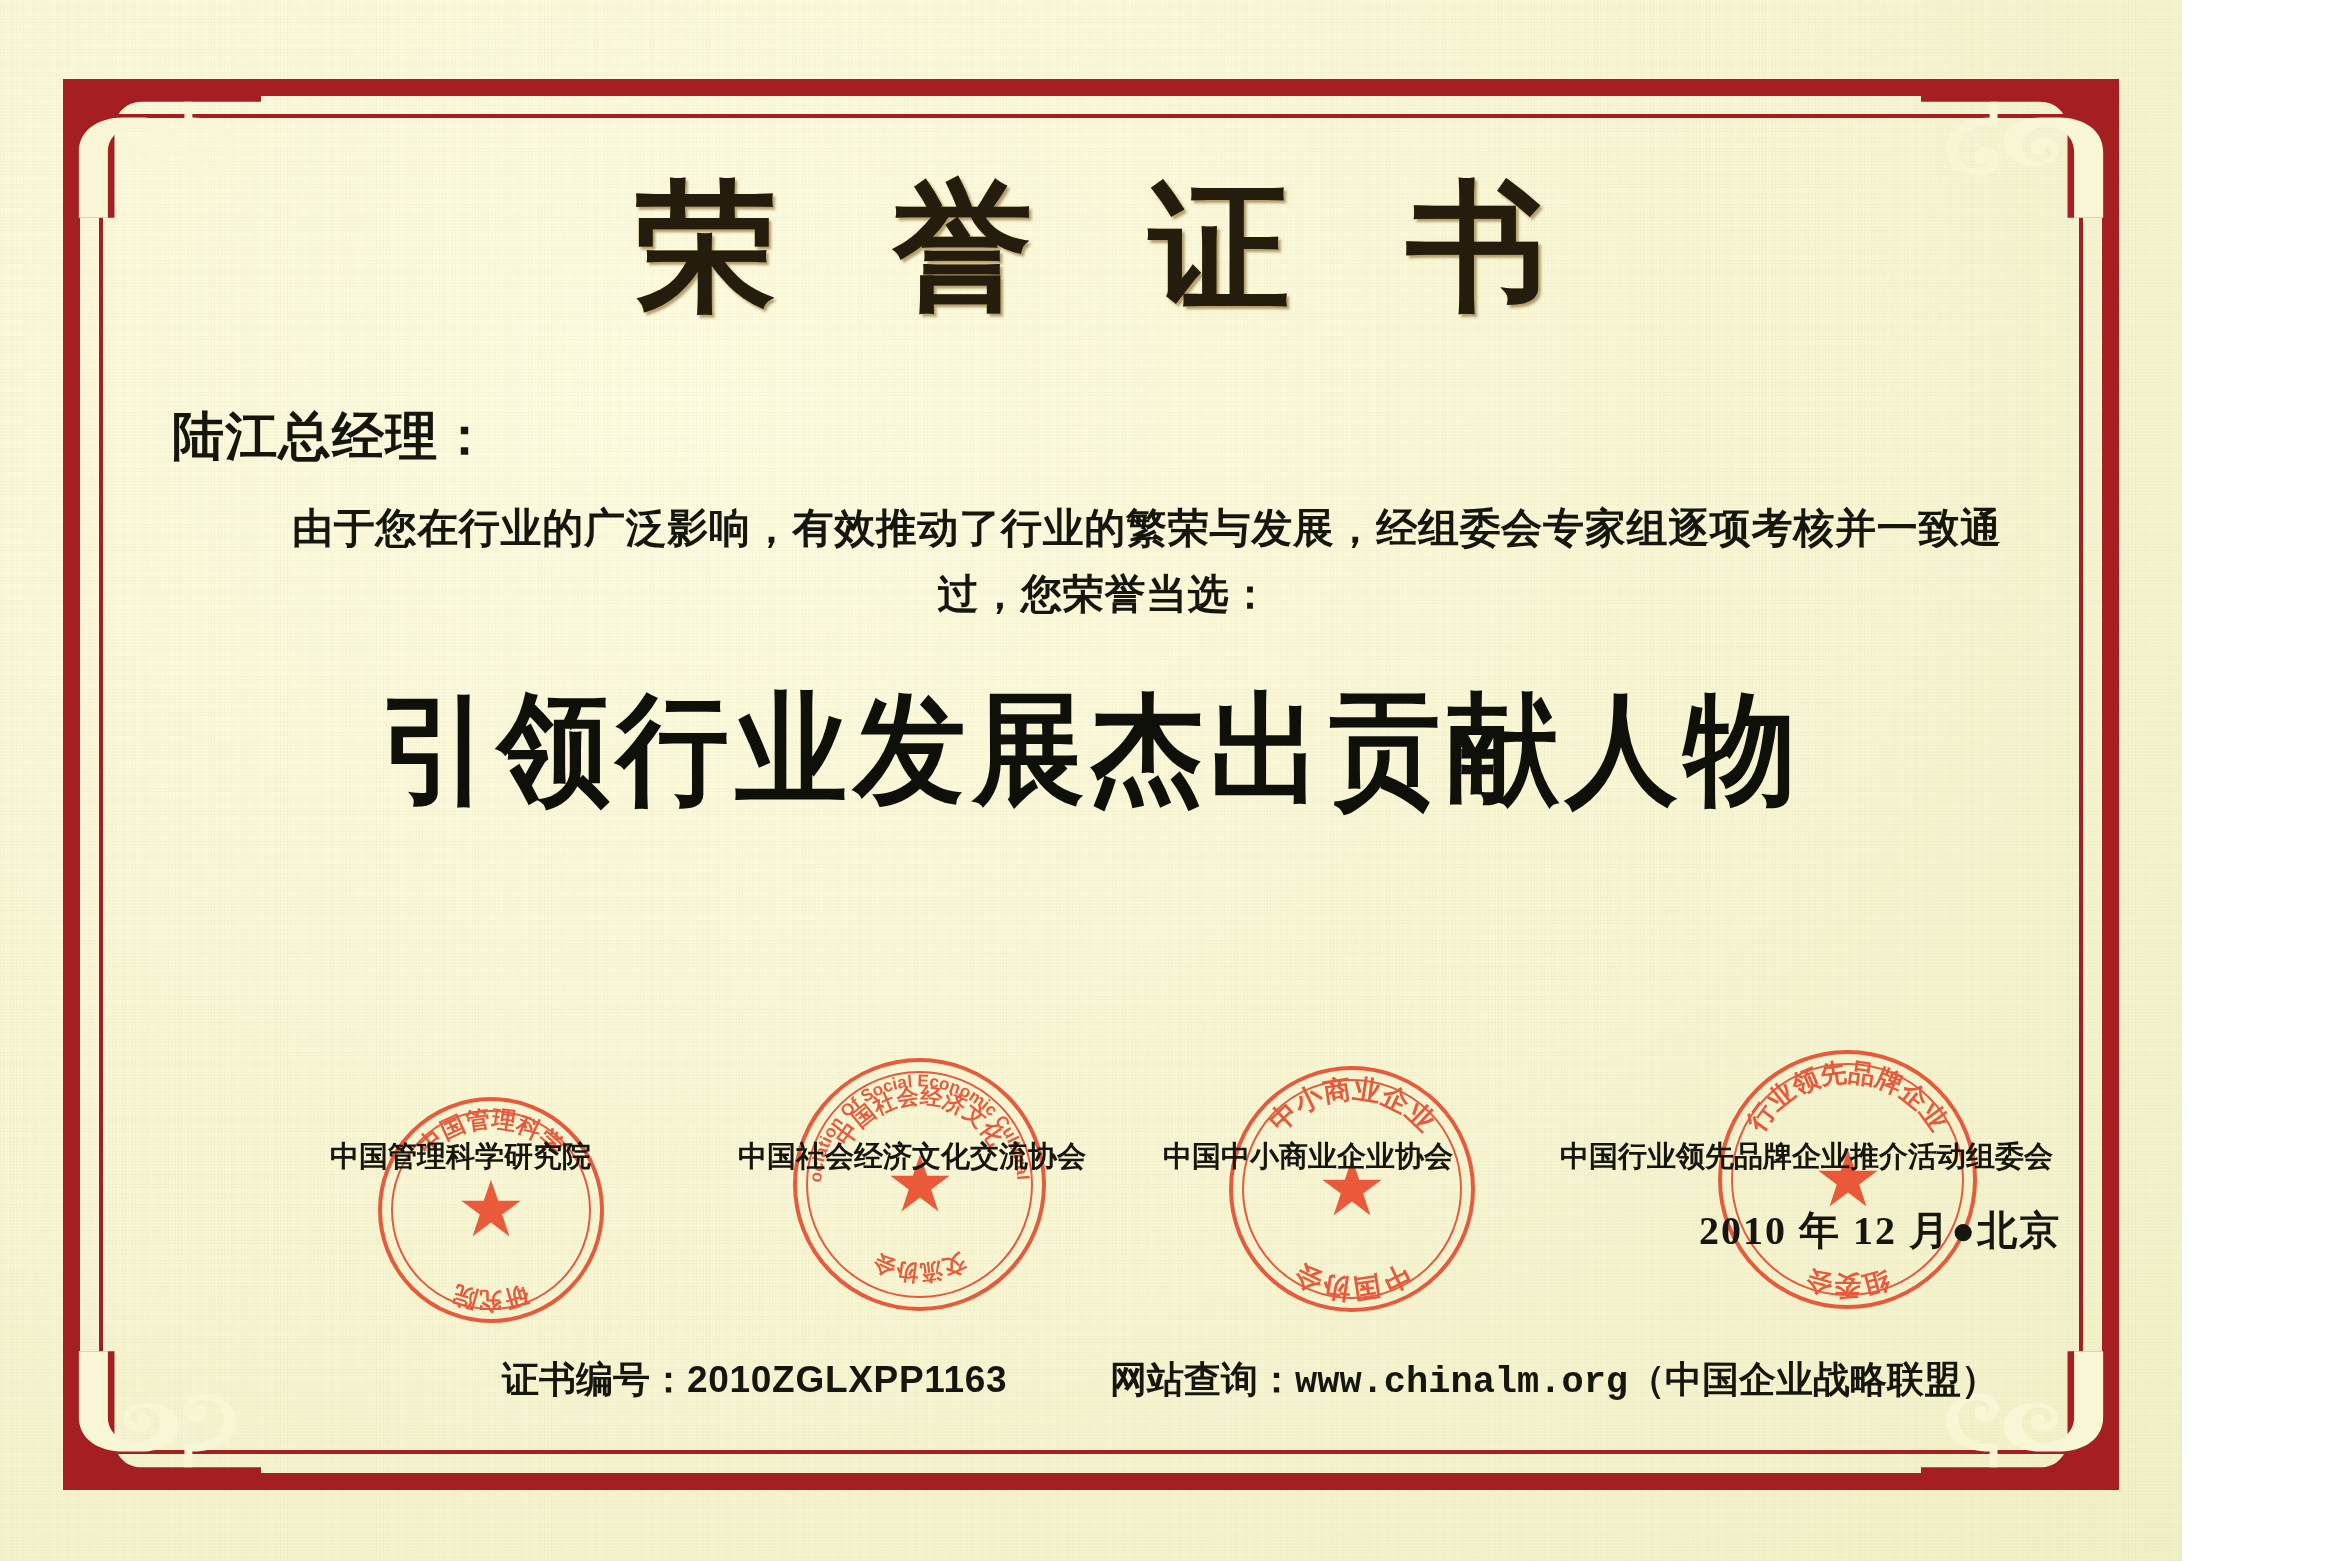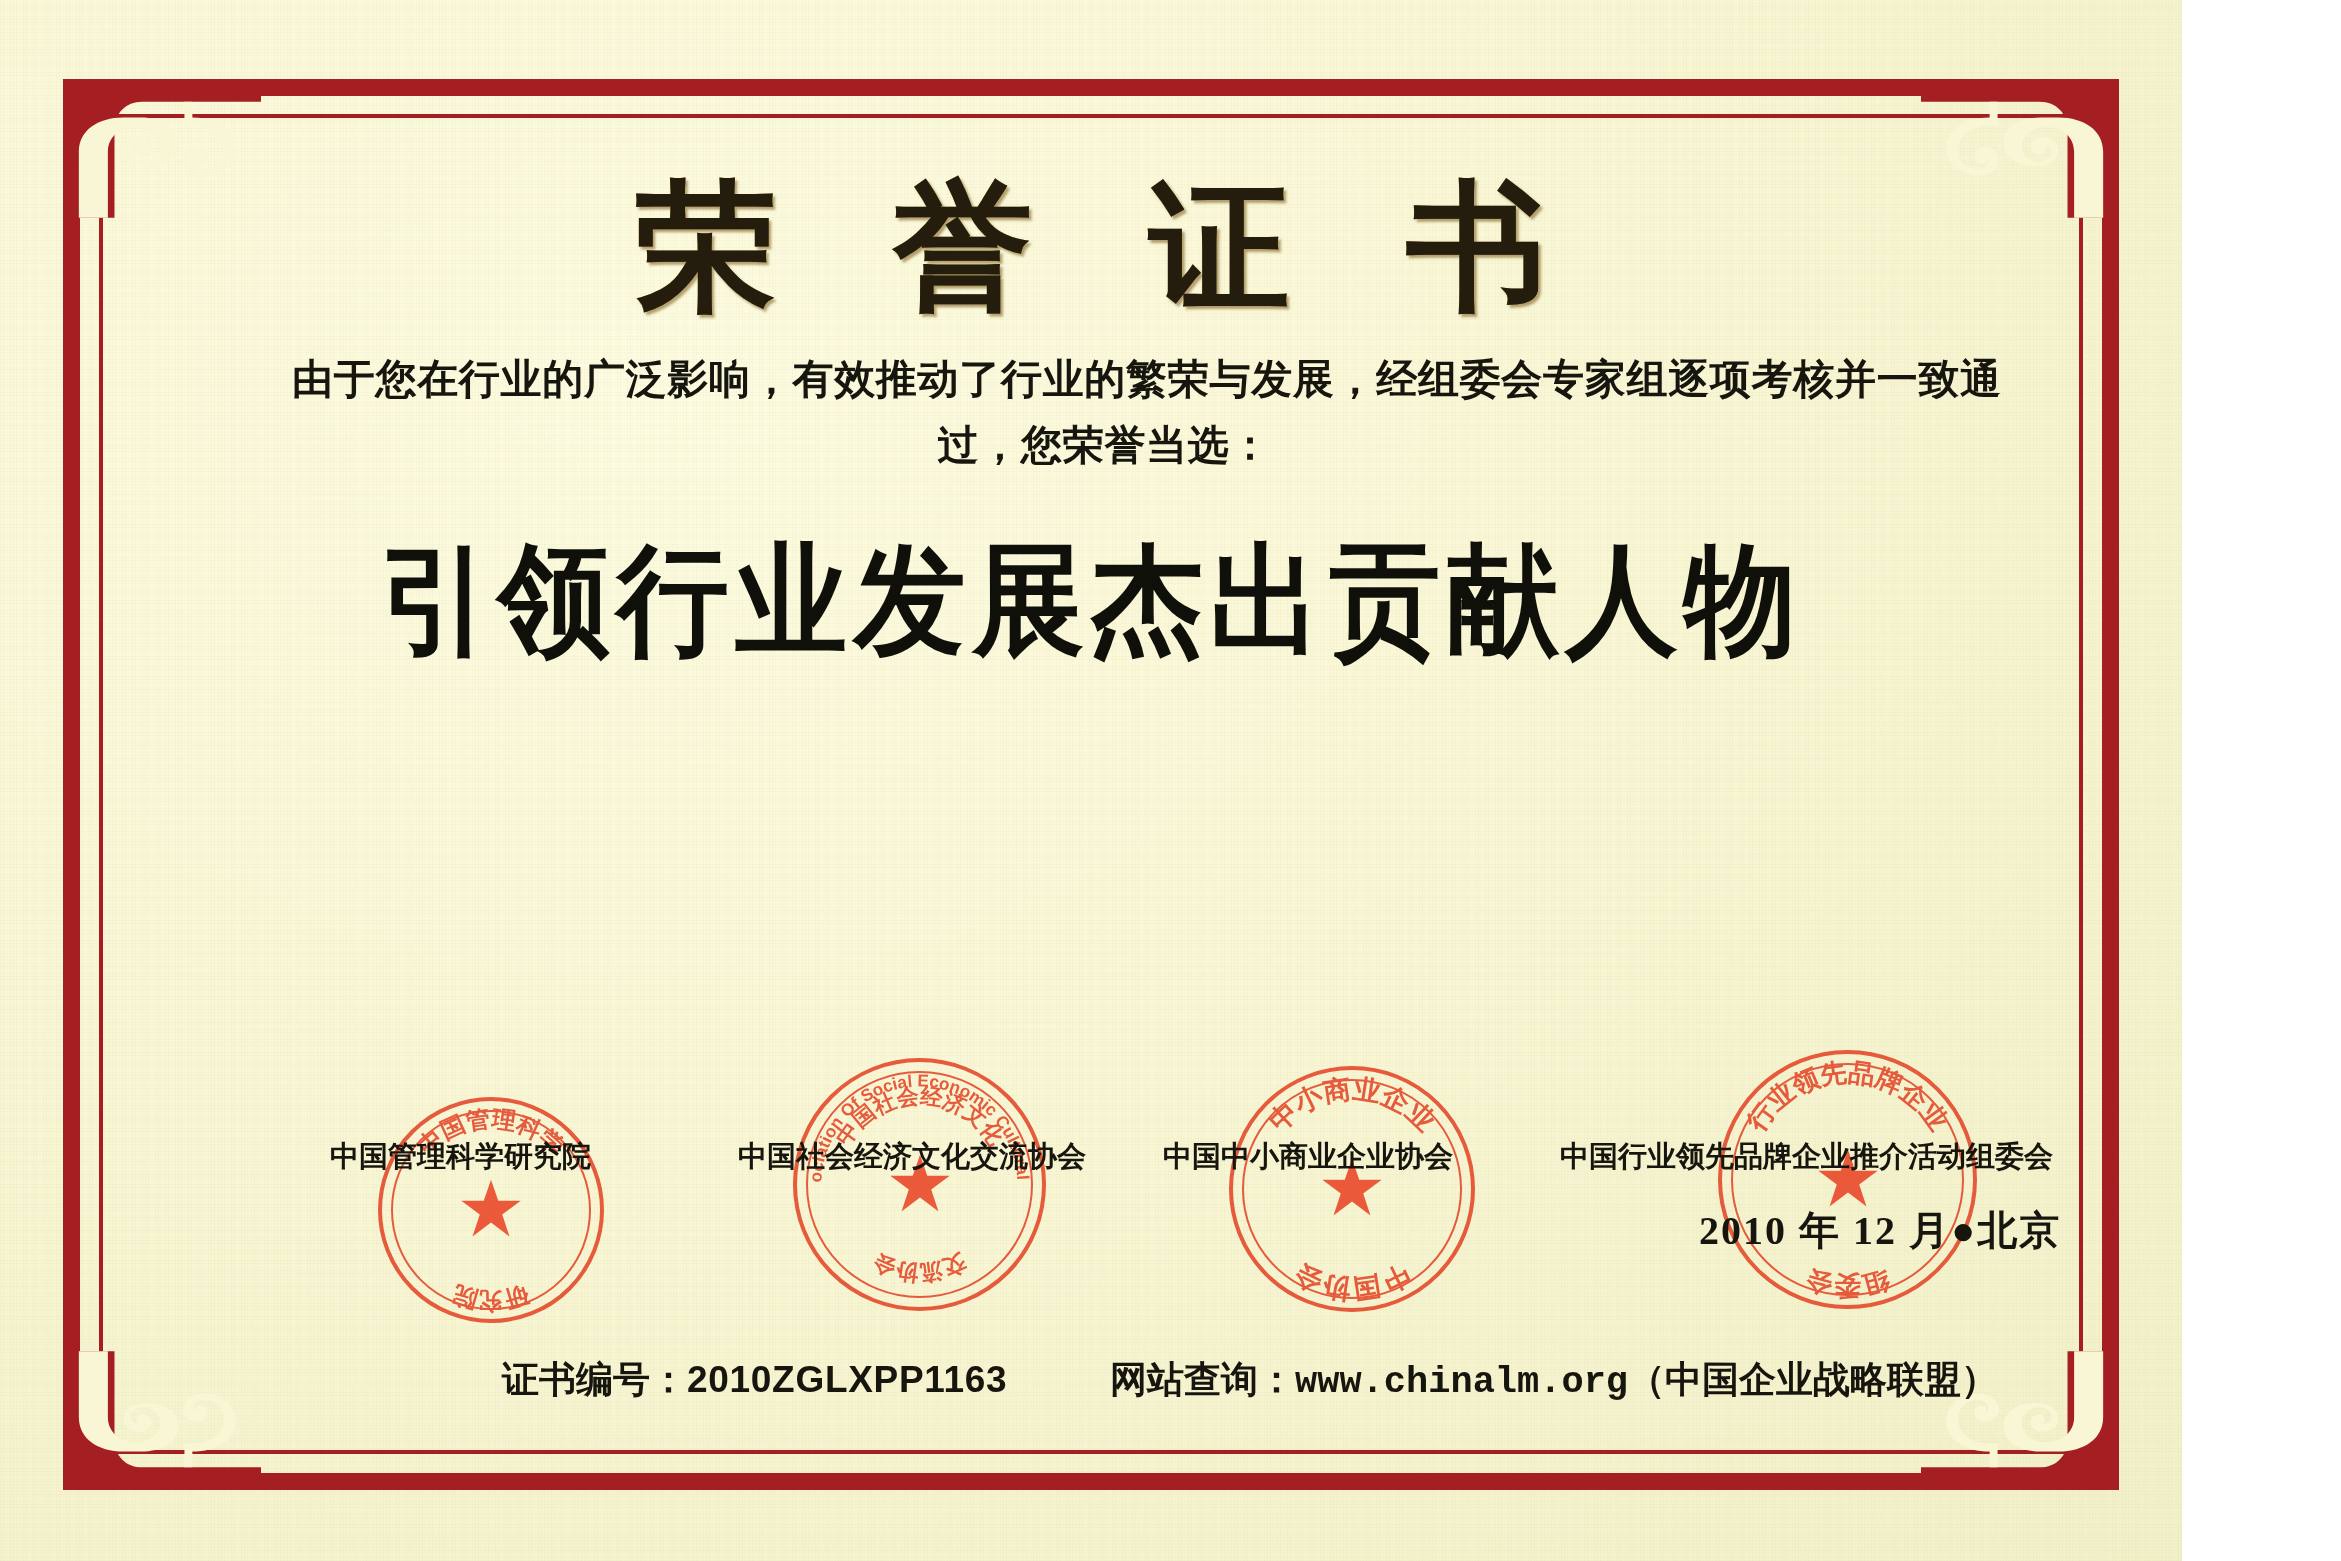--- a/index.html
+++ b/index.html
@@ -229,20 +229,21 @@
       <path fill="currentColor" d="M0 0 H300 V34 H120 C95 34 78 52 78 76 V210 H0 Z"></path>
       <path fill="#f8f6d4" d="M118 58 C150 58 175 72 175 96 C175 120 150 132 126 132 C106 132 92 122 92 108 C92 96 102 88 116 88 C126 88 134 94 134 102 C134 109 128 114 121 114 C116 114 112 111 112 106 C112 103 114 101 117 101 C119 101 121 103 121 105 C121 102 118 100 114 100 C107 100 102 105 102 111 C102 119 110 125 121 125 C136 125 147 115 147 101 C147 84 130 72 110 72 C86 72 68 88 68 110 V210 H24 V110 C24 78 52 58 92 58 Z"></path>
       <path fill="#f8f6d4" d="M196 58 C232 58 262 76 262 104 C262 128 240 146 214 146 C196 146 182 136 182 122 C182 111 191 103 203 103 C212 103 219 109 219 117 C219 123 214 128 208 128 C204 128 201 125 201 121 C201 119 203 117 205 117 C201 117 198 120 198 124 C198 131 205 136 214 136 C231 136 244 124 244 108 C244 86 224 70 197 70 C192 70 188 70 184 71 V34 C189 34 193 34 196 34 Z"></path>
     </svg>
   </div>
 
   <div class="content">
 
     <div class="title">荣 誉 证 书</div>
 
+    <div class="salutation">陆江总经理：</div>
 
     <div class="body-text">由于您在行业的广泛影响，有效推动了行业的繁荣与发展，经组委会专家组逐项考核并一致通过，您荣誉当选：</div>
 
     <div class="award-title">引领行业发展杰出贡献人物</div>
 
     <div class="seals-row">
 
       <div class="seal seal-1">
         <div class="ring"></div>
         <div class="arc-text">

